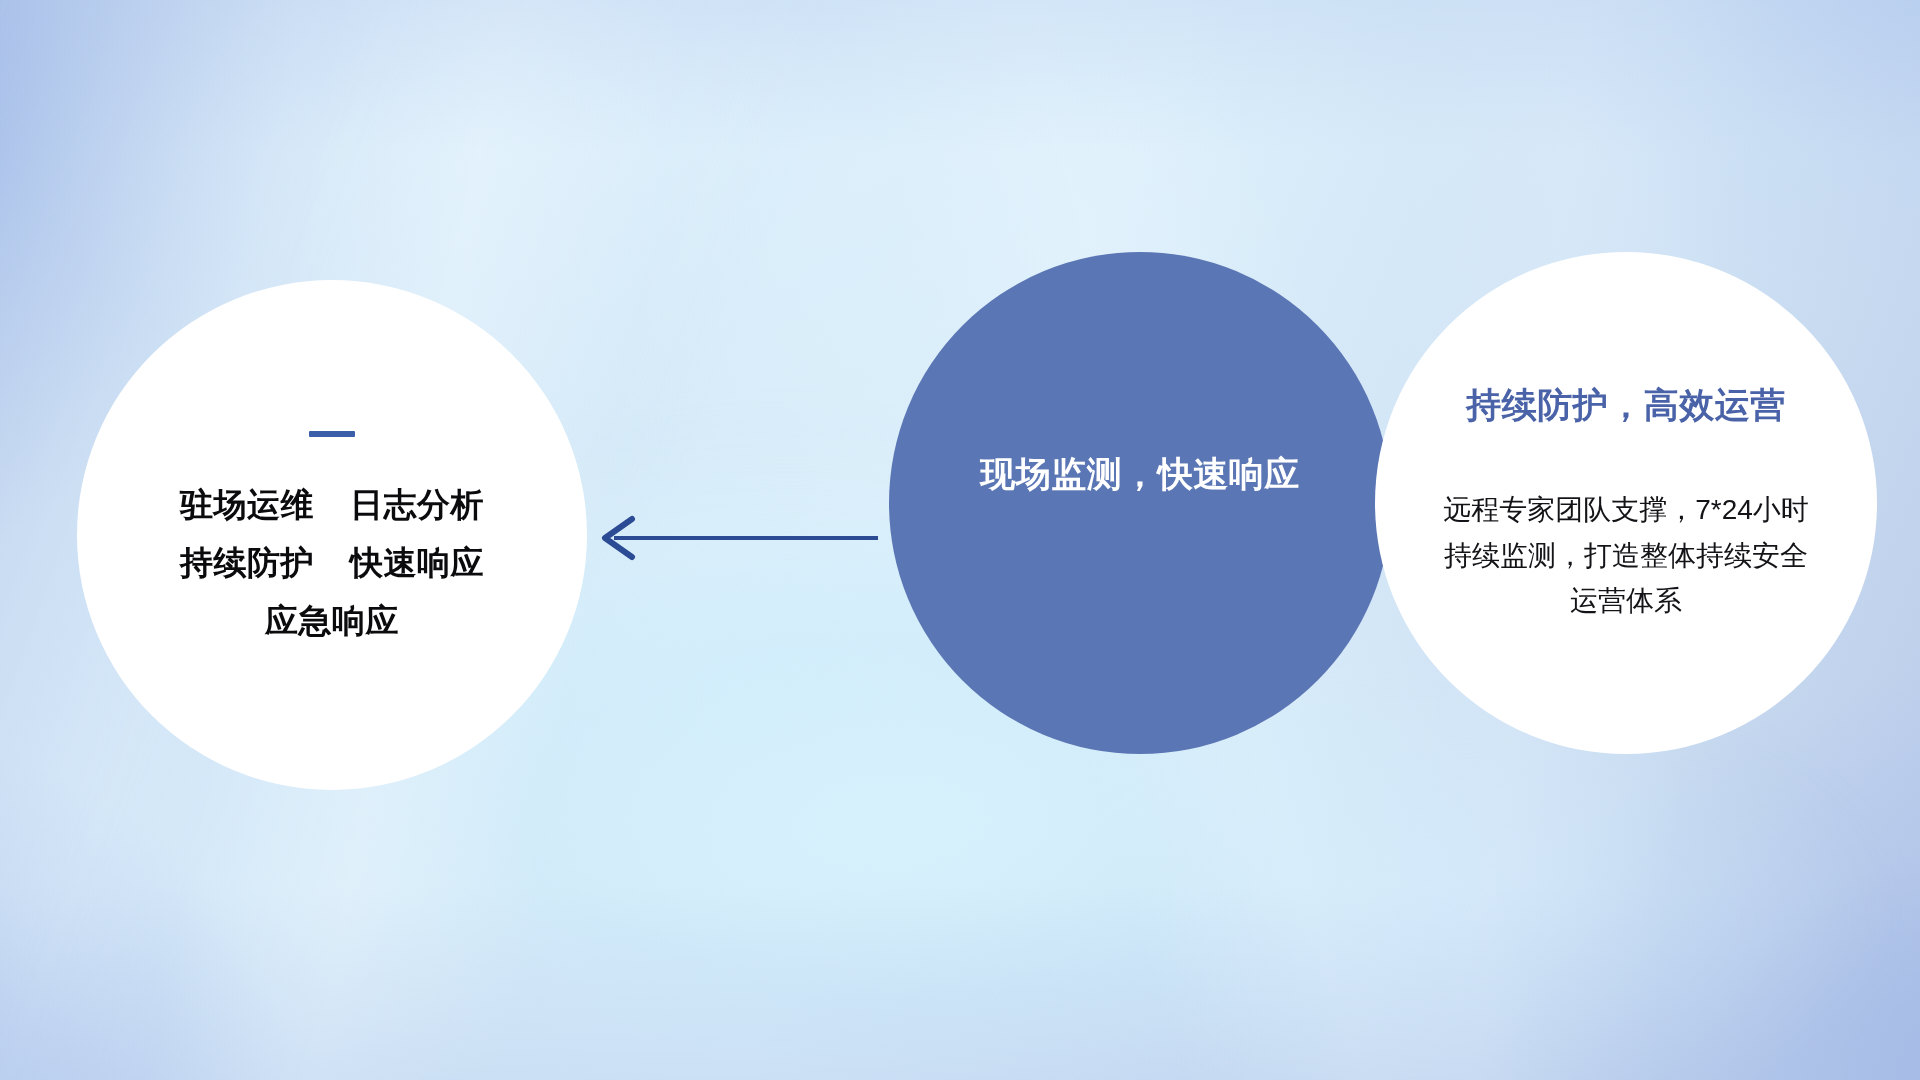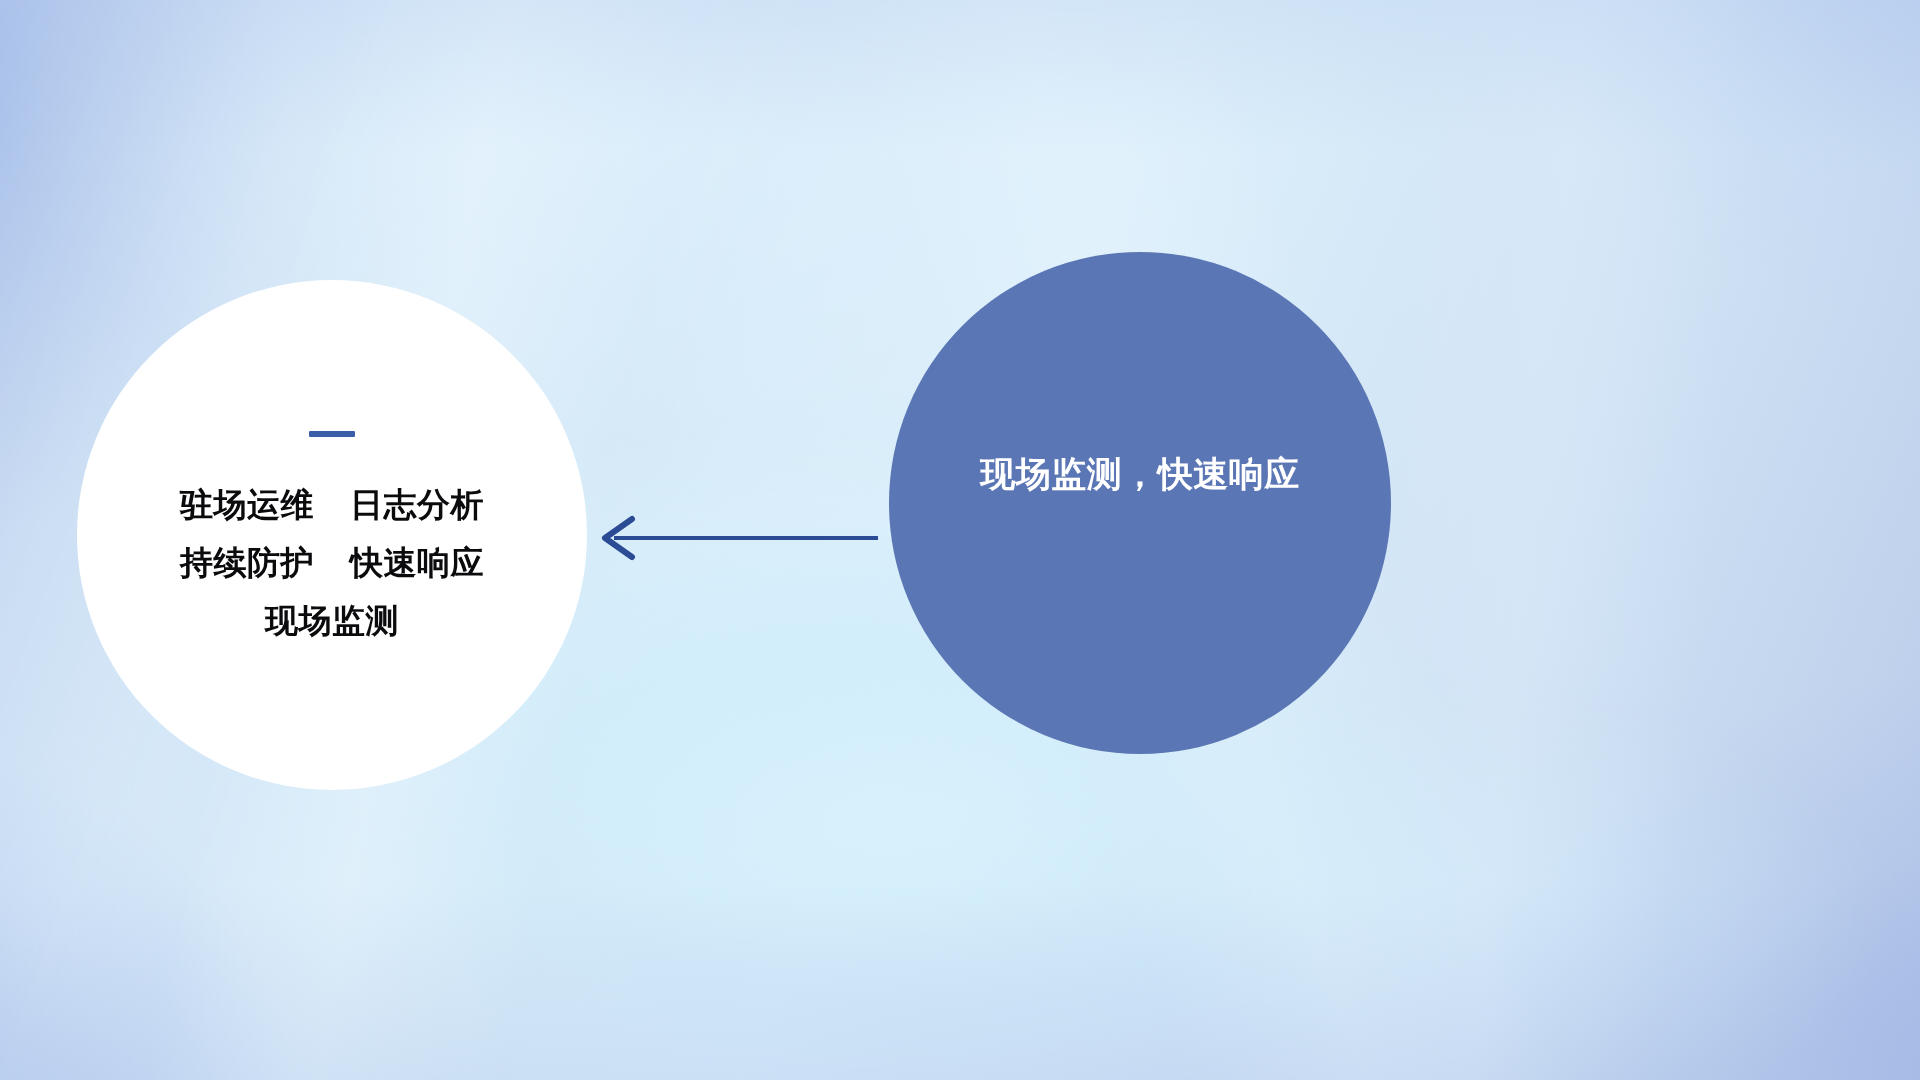--- a/index.html
+++ b/index.html
@@ -259,30 +259,36 @@
     <div class="tag-rows">
       <div class="tag-row">
         <span class="tag">驻场运维</span>
         <span class="tag">日志分析</span>
       </div>
       <div class="tag-row">
         <span class="tag">持续防护</span>
         <span class="tag">快速响应</span>
       </div>
       <div class="tag-row">
-        <span class="tag">现场监测</span>
+        <span class="tag">应急响应</span>
       </div>
     </div>
   </div>
 
   <div id="flow-arrow">
     <svg width="300" height="66" viewBox="0 0 300 66">
       <line x1="298" y1="33" x2="34" y2="33" stroke="#2b4b94" stroke-width="4"></line>
       <polyline points="52,14 25,33 52,52" fill="none" stroke="#2b4b94" stroke-width="6" stroke-linecap="round" stroke-linejoin="round"></polyline>
     </svg>
   </div>
 
   <div class="circle" id="circle-mid">
     <div class="card-title">现场监测，快速响应</div>
   </div>
 
+  <div class="circle" id="circle-right">
+    <div class="card-title">持续防护，高效运营</div>
+    <div class="card-body">
+      <span>远程专家团队支撑，7*24</span><span>小时持续监测，打造整体</span><span>持续安全运营体系</span>
+    </div>
+  </div>
 
 </div>
 
 </body></html>

